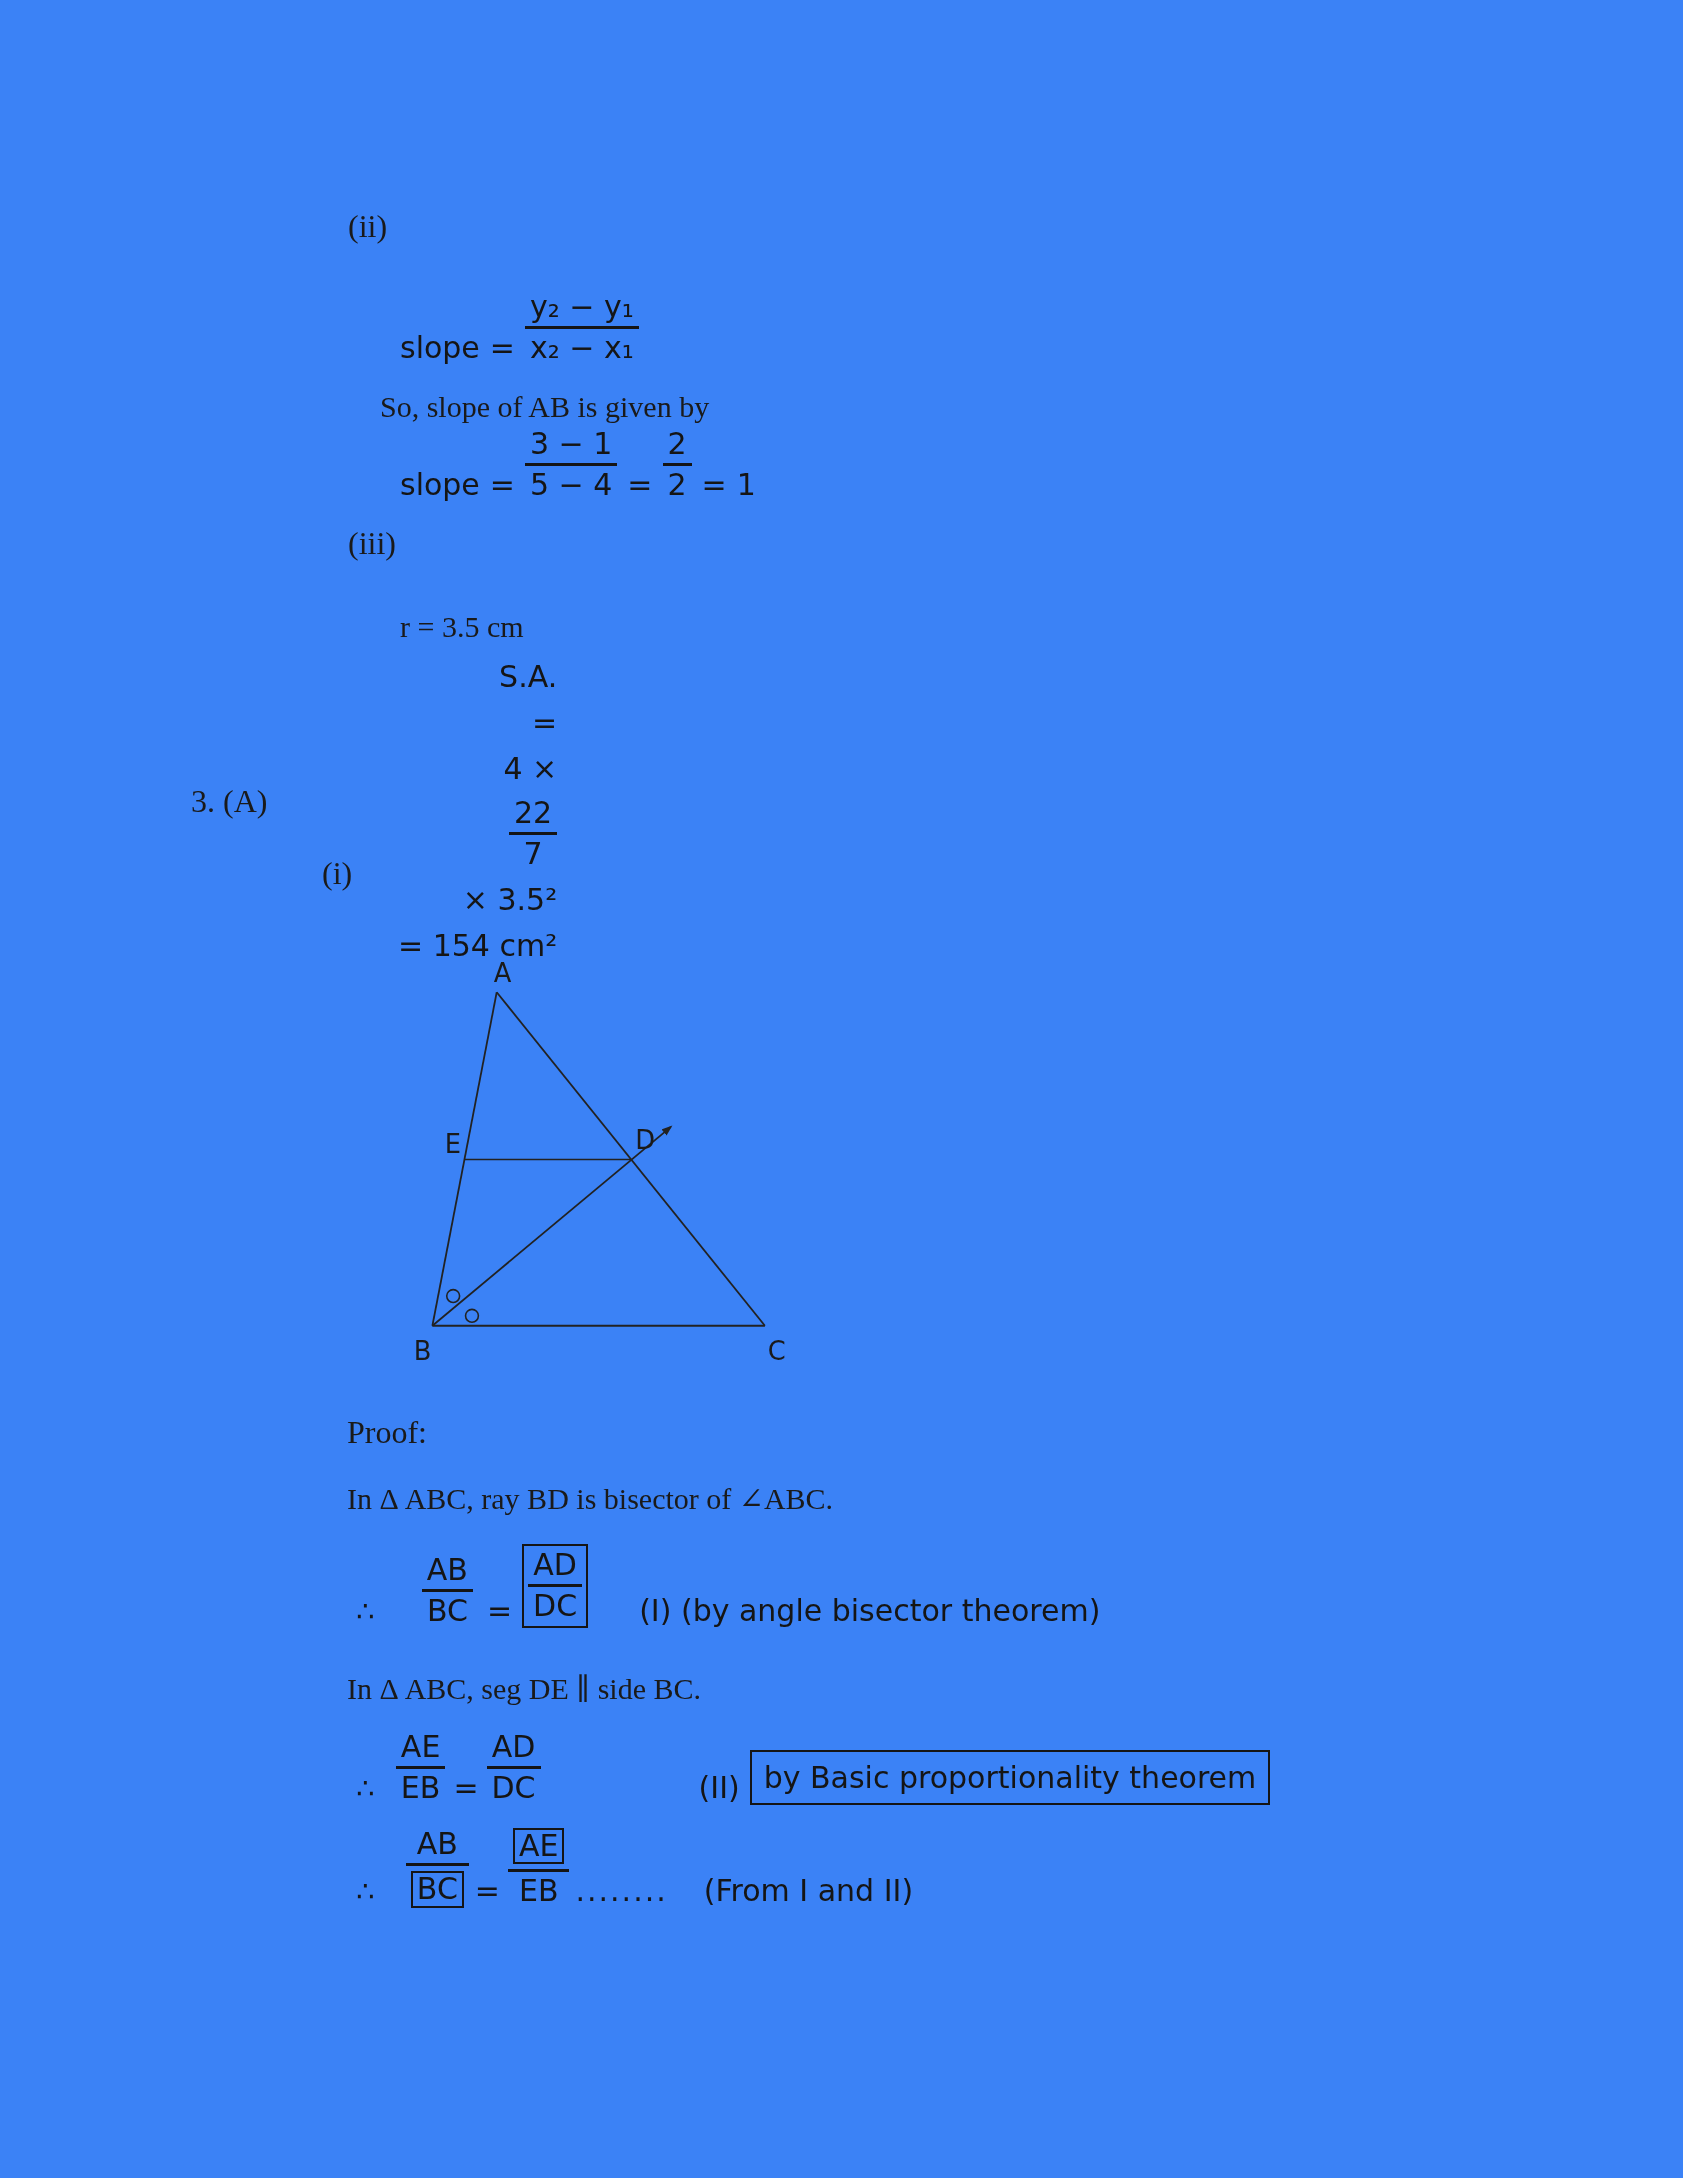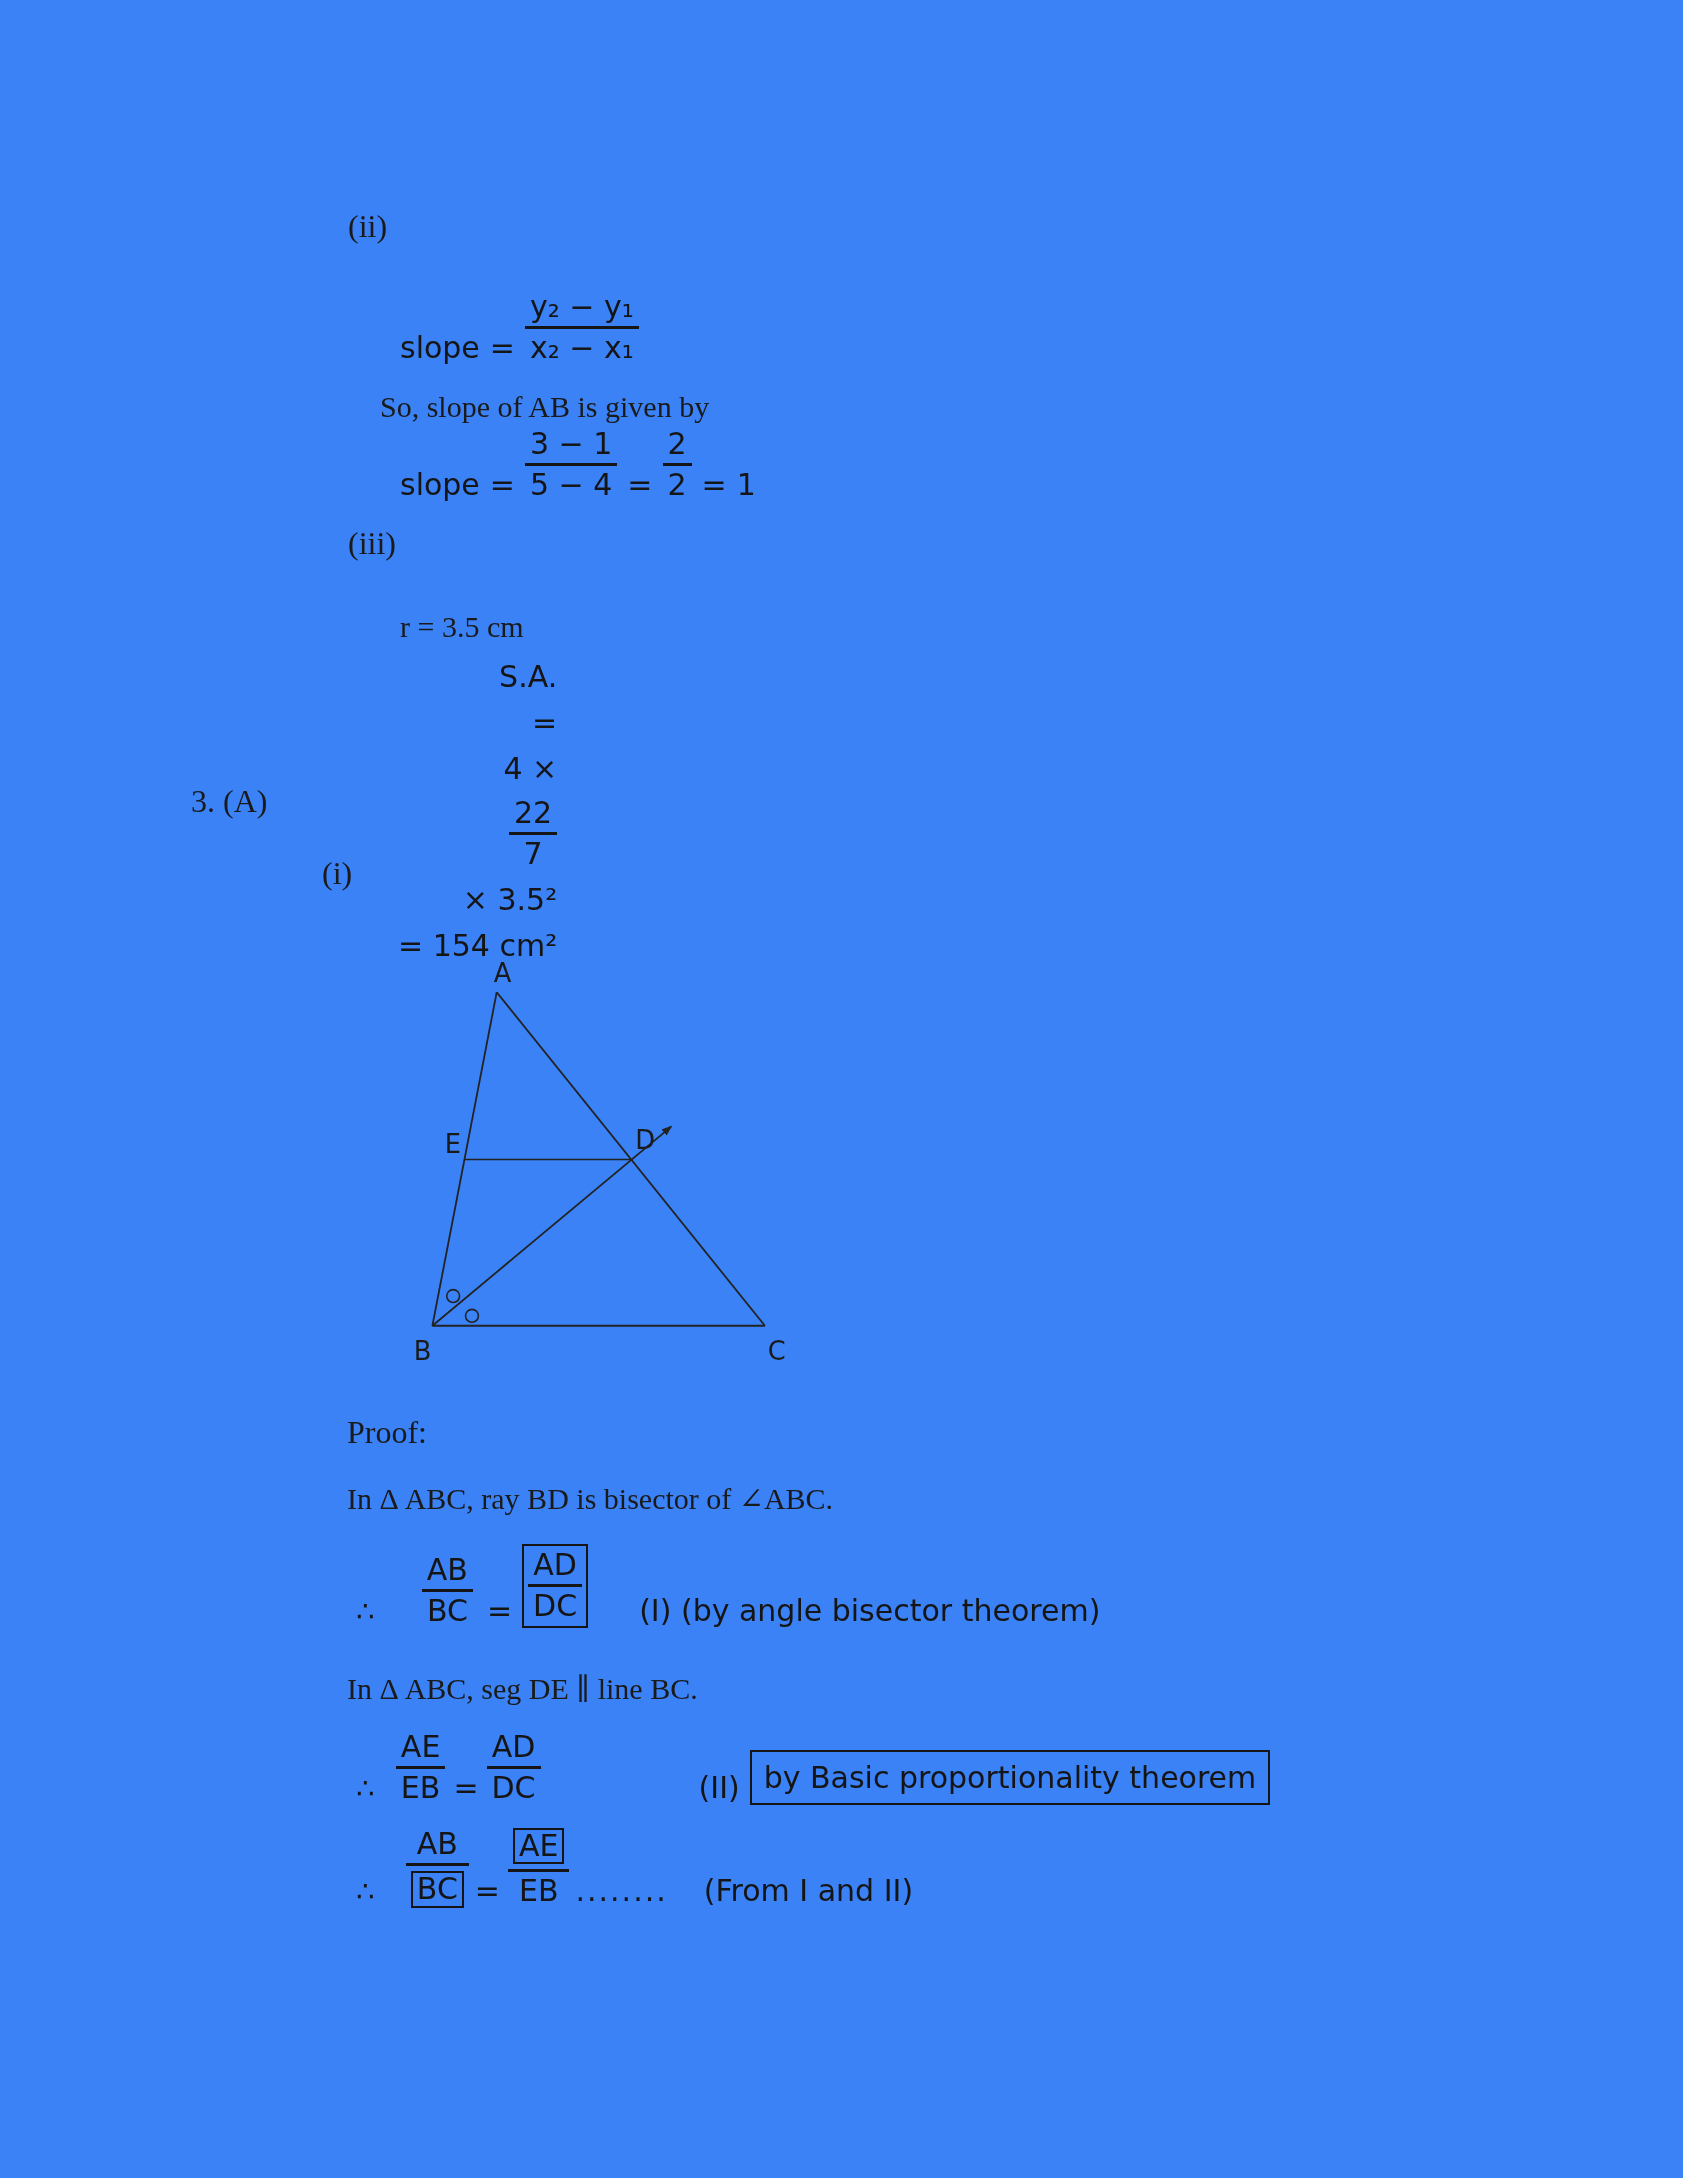--- a/index.html
+++ b/index.html
@@ -122,21 +122,21 @@
     </span>
     <span style="margin-left:14px;">=</span>
     <span class="frac outer-box" style="margin-left:10px;">
       <span class="fn">AD</span>
       <span class="fbar"></span>
       <span class="fd">DC</span>
     </span>
     <span style="margin-left:51px;">(I) (by angle bisector theorem)</span>
   </div>
 
-  <div class="abs serif" style="left:347px; top:1671px;">In Δ ABC, seg DE ∥ line BC.</div>
+  <div class="abs serif" style="left:347px; top:1671px;">In Δ ABC, seg DE ∥ side BC.</div>
 
   <div class="abs math mrow" style="left:356px; top:1731px;">
     <span class="therefore">∴</span>
     <span class="frac" style="margin-left:22px;">
       <span class="fn">AE</span>
       <span class="fbar"></span>
       <span class="fd">EB</span>
     </span>
     <span style="margin-left:8px;">=</span>
     <span class="frac" style="margin-left:8px;">

